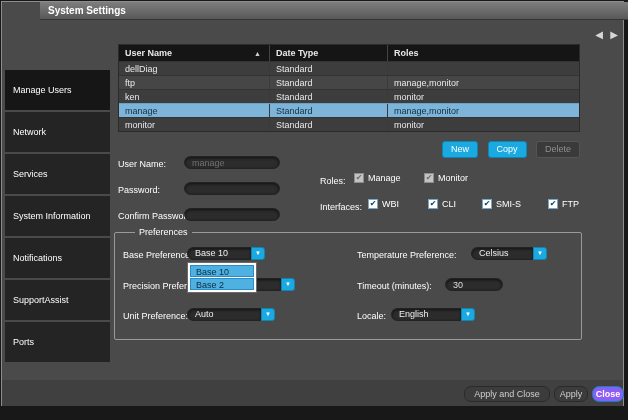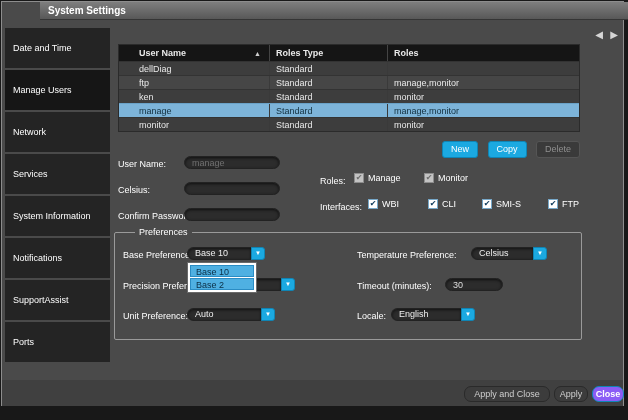--- a/index.html
+++ b/index.html
@@ -20,21 +20,21 @@
   .nav-arrow { position:absolute; top:26px; width:14px; height:13px; color:#d6d6d6; font-size:10px;
                line-height:13px; text-align:center; cursor:pointer; }
 
   
   .users-table { position:absolute; left:116px; top:42px; width:462px; font-size:9px;
                  color:#e9e9e9; border:1px solid #2b2b2b; }
   .t-header { display:flex; height:16px; background:#151515; font-weight:bold; align-items:center; }
   .t-row { display:flex; height:14px; align-items:center; background:#3d3d3d; border-top:1px solid #333; cursor:pointer; }
   .t-row.alt { background:#464646; }
   .t-row.selected { background:#7db4d9; color:#13303f; border-top-color:#6aa2c7; }
-  .c1 { width:150px; padding-left:20px; display:flex; align-items:center; }
+  .c1 { width:150px; padding-left:6px; display:flex; align-items:center; }
   .c2 { width:118px; padding-left:6px; border-left:1px solid #3a3a3a; height:100%; display:flex; align-items:center; }
   .c3 { width:192px; padding-left:6px; border-left:1px solid #3a3a3a; height:100%; display:flex; align-items:center; }
   .t-header .c2, .t-header .c3 { border-left:1px solid #444; }
   .sort { margin-left:auto; margin-right:8px; font-size:7px; color:#cfcfcf; }
 
   
   .btn { display:inline-block; font-size:9px; line-height:13px; padding:1px 8px; border-radius:3px;
          text-align:center; cursor:pointer; margin-left:5px; }
   .btn-blue { background:#1ba9e1; color:#fff; border:1px solid #0f85b5; }
   .btn-disabled { background:#3a3a3a; color:#8f8f8f; border:1px solid #555; cursor:default; }
@@ -76,40 +76,39 @@
           border-radius:7px; cursor:pointer; }
   .fbtn.dark { background:#3c3c3c; color:#cfcfcf; border:1px solid #2a2a2a; }
   .fbtn.blue { background:#8b5cf6; color:#fff; border:1px solid #0f85b5; font-weight:bold; }
 </style>
 </head>
 <body>
 
 <div class="dialog">
   <div class="titlebar">System Settings</div>
 
-  <div class="side-item" style="top:26px">Date and Time</div>
   <div class="side-item selected" style="top:68px">Manage Users</div>
   <div class="side-item" style="top:110px">Network</div>
   <div class="side-item" style="top:152px">Services</div>
   <div class="side-item" style="top:236px">Notifications</div>
   <div class="side-item" style="top:194px">System Information</div>
   <div class="side-item" style="top:278px">SupportAssist</div>
   <div class="side-item" style="top:320px">Ports</div>
 
   <div class="nav-arrow" style="left:590px">◀</div>
   <div class="nav-arrow" style="left:605px">▶</div>
 
   <div class="users-table">
     <div class="t-header">
       <div class="c1">
         <span>User Name</span>
         <span class="sort">▲</span>
       </div>
       <div class="c2">
-          <span>Roles Type</span>
+          <span>Date Type</span>
         </div>
       <div class="c3">
           <span>Roles</span>
         </div>
     </div>
     <div class="t-row">
       <div class="c1">dellDiag</div>
       <div class="c2">Standard</div>
       <div class="c3"></div>
     </div>
@@ -137,21 +136,21 @@
 
   <div class="actions">
     <span class="btn btn-blue">New</span>
     <span class="btn btn-blue">Copy</span>
     <span class="btn btn-disabled">Delete</span>
   </div>
 
   <span class="lbl" style="left:116px; top:156px">User Name:</span>
   <input class="pill dim" style="left: 182px; top: 154px; width: 96px;" readonly="" value="manage">
 
-  <span class="lbl" style="left:116px; top:182px">Celsius:</span>
+  <span class="lbl" style="left:116px; top:182px">Password:</span>
   <input class="pill" type="password" style="left: 182px; top: 180px; width: 96px;" value="">
 
   <span class="lbl" style="left:116px; top:208px">Confirm Password:</span>
   <input class="pill" type="password" style="left: 182px; top: 206px; width: 96px;" value="">
 
   <span class="lbl" style="left:318px; top:173px">Roles:</span>
   <div class="cb disabled" style="left:352px; top:171px">
     <span class="box">✔</span>
     <span>Manage</span>
   </div>

